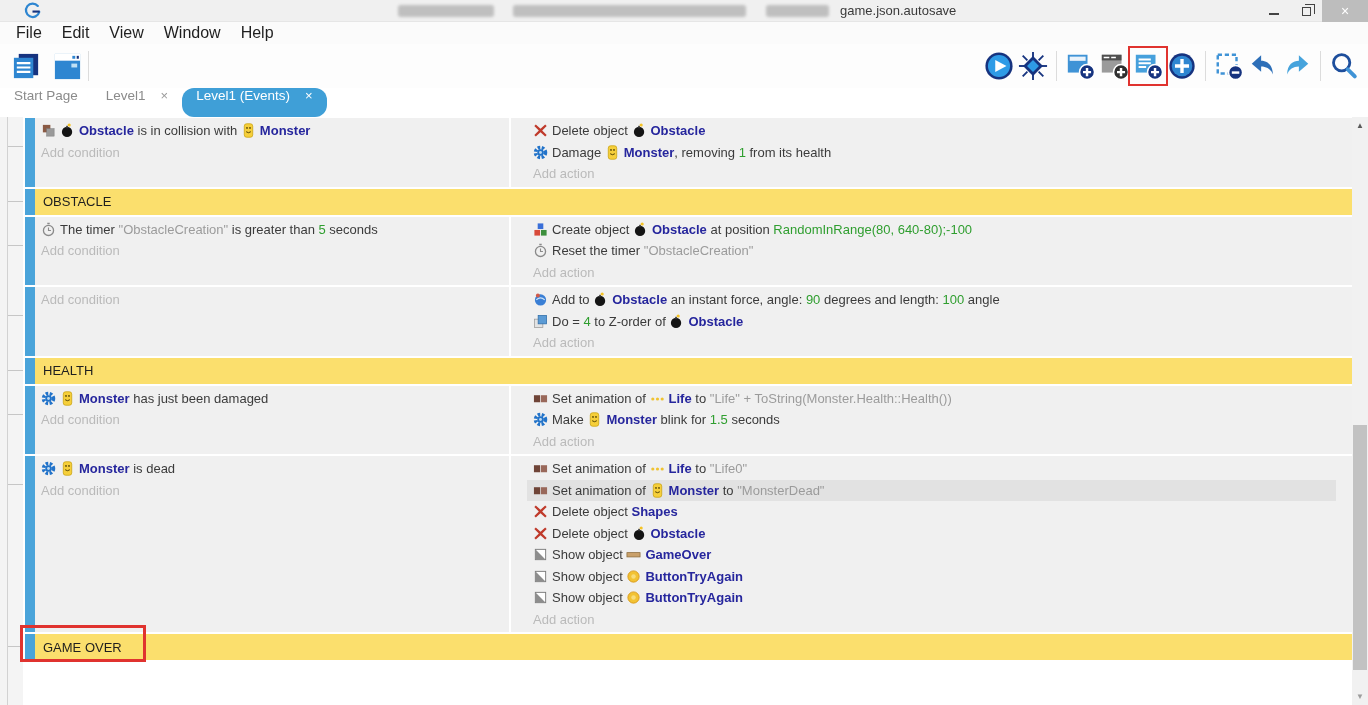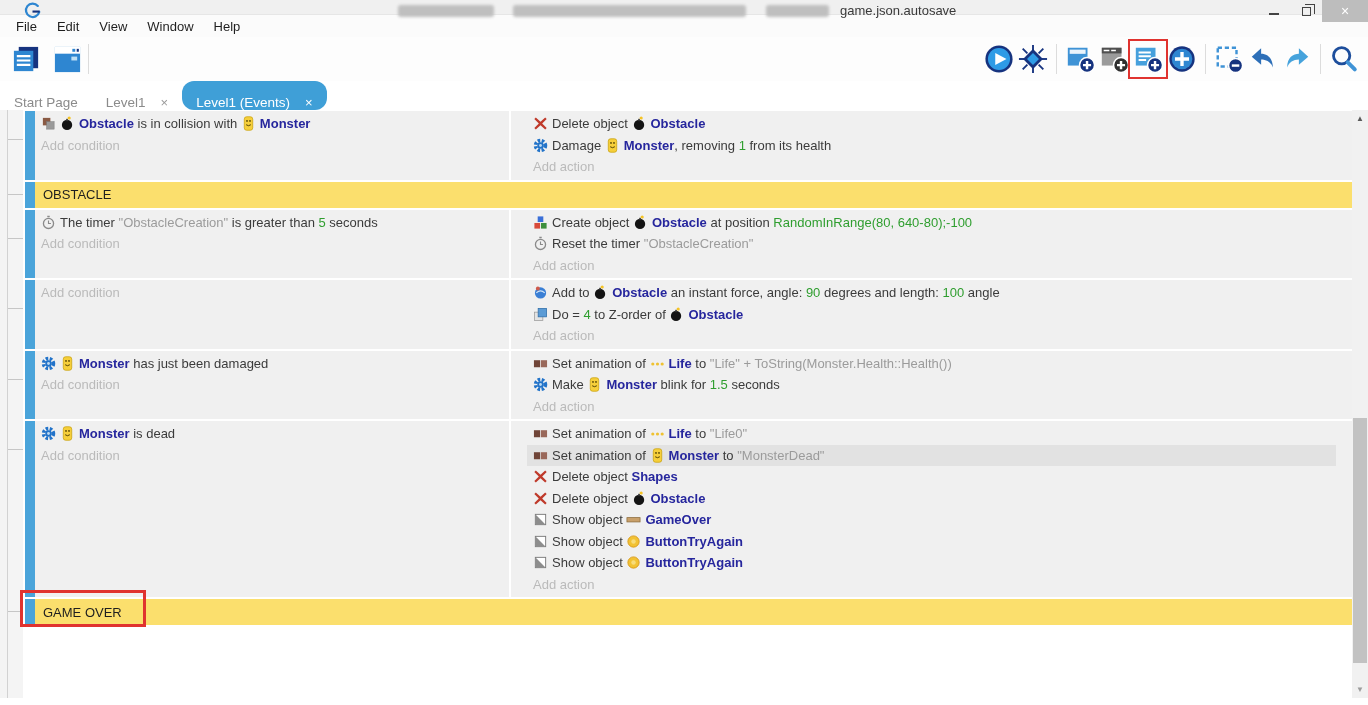--- a/index.html
+++ b/index.html
@@ -1,48 +1,48 @@
 <!DOCTYPE html>
 <html><head>
 <meta charset="utf-8">
 <style>
   * { margin:0; padding:0; box-sizing:border-box; }
   html,body { width:1368px; height:705px; overflow:hidden; }
   body { font-family:"Liberation Sans", sans-serif; background:#fff; position:relative; }
 
   
-  .titlebar { height:15px; background:#f0f0f0; position:relative; border-bottom:1px solid #e6e6e6; }
+  .titlebar { height:22px; background:#f0f0f0; position:relative; border-bottom:1px solid #e6e6e6; }
   .logo { position:absolute; left:24px; top:2px; width:17px; height:17px; }
   .redact { position:absolute; top:5px; height:12px; background:#bfbfbf; border-radius:3px; filter:blur(1.5px); }
   .title-text { position:absolute; left:840px; top:3px; font-size:13px; color:#3a3a3a; }
   .win-controls { position:absolute; right:0; top:0; height:22px; display:flex; }
   .win-btn { width:32px; height:22px; display:flex; align-items:center; justify-content:center; color:#444; font-size:12px; }
   .win-btn .mini { width:10px; height:1.5px; background:#444; margin-top:6px; }
   .restore-glyph { width:9px; height:9px; border:1.2px solid #444; position:relative; }
   .restore-glyph::before { content:""; position:absolute; left:2px; top:-4px; width:9px; height:9px; border:1.2px solid #444; border-left:none; border-bottom:none; }
   .win-btn.close { width:46px; background:#bdbdbd; color:#fff; font-size:14px; }
 
   
   .menubar { height:22px; background:#fbfbfb; display:flex; align-items:center; padding-left:6px; }
-  .menu-item { padding:0 10px; font-size:13px; color:#1f1f1f; }
+  .menu-item { padding:0 10px; font-size:16px; color:#1f1f1f; }
 
   
   .toolbar { height:44px; background:#fdfdfd; display:flex; align-items:center; }
   .tb-left { display:flex; align-items:center; padding-left:9px; gap:7px; }
   .tb-right { margin-left:auto; display:flex; align-items:center; padding-right:7px; }
   .tb-icon { width:32px; height:32px; display:flex; align-items:center; justify-content:center; margin:0 1px; }
   .tb-icon svg { width:30px; height:30px; }
   .tb-left .tb-icon svg { width:31px; height:31px; }
   .tb-sep { width:1px; height:30px; background:#dcdcdc; margin:0 6px; }
   .tb-icon.red-boxed { outline:2.5px solid #e0332f; outline-offset:2px; }
   .tb-left-sep { width:1px; height:30px; background:#dcdcdc; margin-left:4px; }
 
   
   .tabbar { height:29px; display:flex; align-items:stretch; background:#fff; }
-  .tab { display:flex; align-items:flex-end; padding:0 14px; font-size:13.5px; color:#8b8b8b; }
+  .tab { display:flex; align-items:flex-start; padding:0 14px; font-size:13.5px; color:#8b8b8b; }
   .tab .close-x { margin-left:15px; font-size:13px; color:#9a9a9a; }
   .tab.active { background:#3f9fd7; color:#fff;border-radius:12px; }
   .tab.active .close-x { color:#fff; }
 
   
   .events-panel { position:relative; height:588px; background:#fff; overflow:hidden; }
   .gutter { position:absolute; left:0; top:0; bottom:0; width:23px; background:#f4f4f4; }
   .gutter-line { position:absolute; left:7px; top:0; bottom:0; width:1px; background:#d2d2d2; }
   .events-list { position:absolute; left:0; top:1px; right:16px; }
   .event-row { display:flex; margin-bottom:2px; position:relative; }
@@ -399,20 +399,27 @@
                 </svg></span>
               <span class="seg-object">Obstacle</span>
             </div>
             <div class="ev-line">
               <span class="seg-placeholder">Add action</span>
             </div>
           </div>
         </div>
       </div>
       <div class="event-row">
+        <div class="tick" style="top: 12px;"></div>
+        <div class="blue-bar"></div>
+        <div class="group-head">
+          <span>HEALTH</span>
+        </div>
+      </div>
+      <div class="event-row">
         <div class="tick" style="top: 28px;"></div>
         <div class="blue-bar"></div>
         <div class="ev-body">
           <div class="cond-col">
             <div class="ev-line">
               <span class="seg-icon"><svg viewBox="0 0 16 16">
                   <circle cx="8" cy="8" r="5.2" fill="none" stroke="#2273c9" stroke-width="4" stroke-dasharray="2.6 1.6"></circle>
                   <circle cx="8" cy="8" r="3.4" fill="#2273c9"></circle>
                   <circle cx="8" cy="8" r="1.5" fill="#bcd9f2"></circle>
                 </svg></span>

